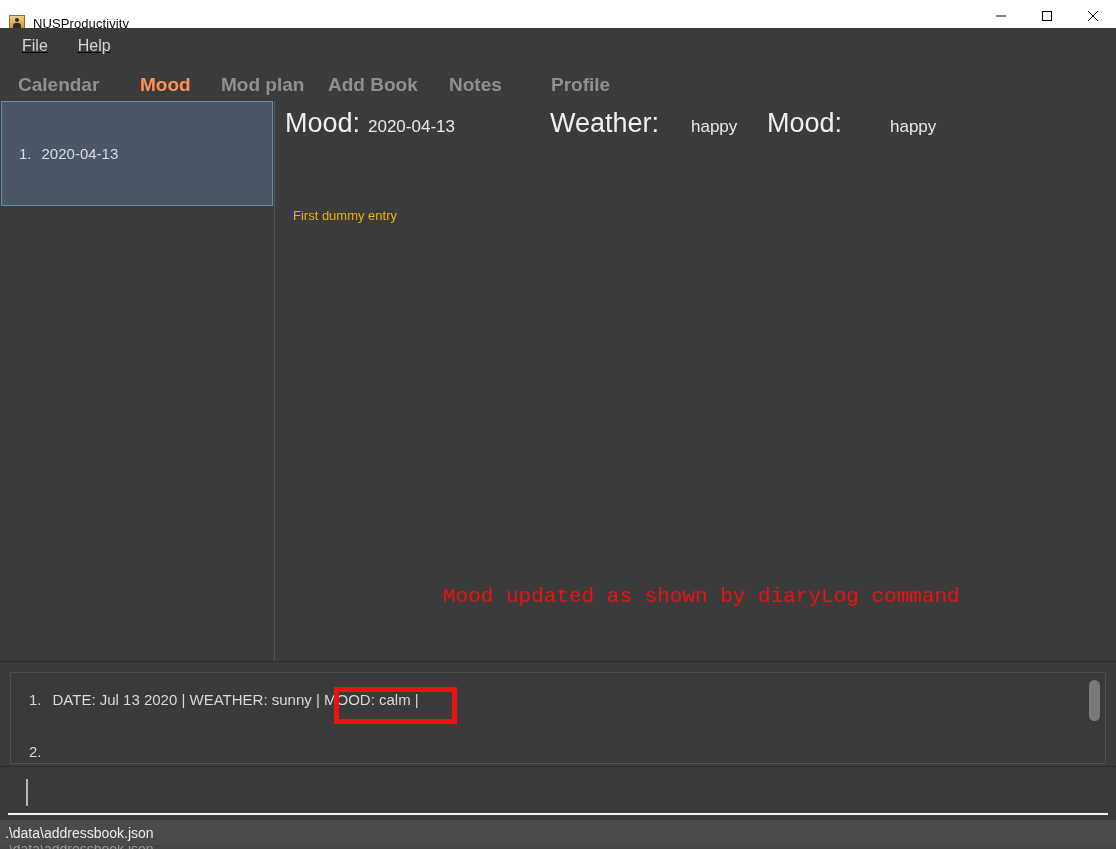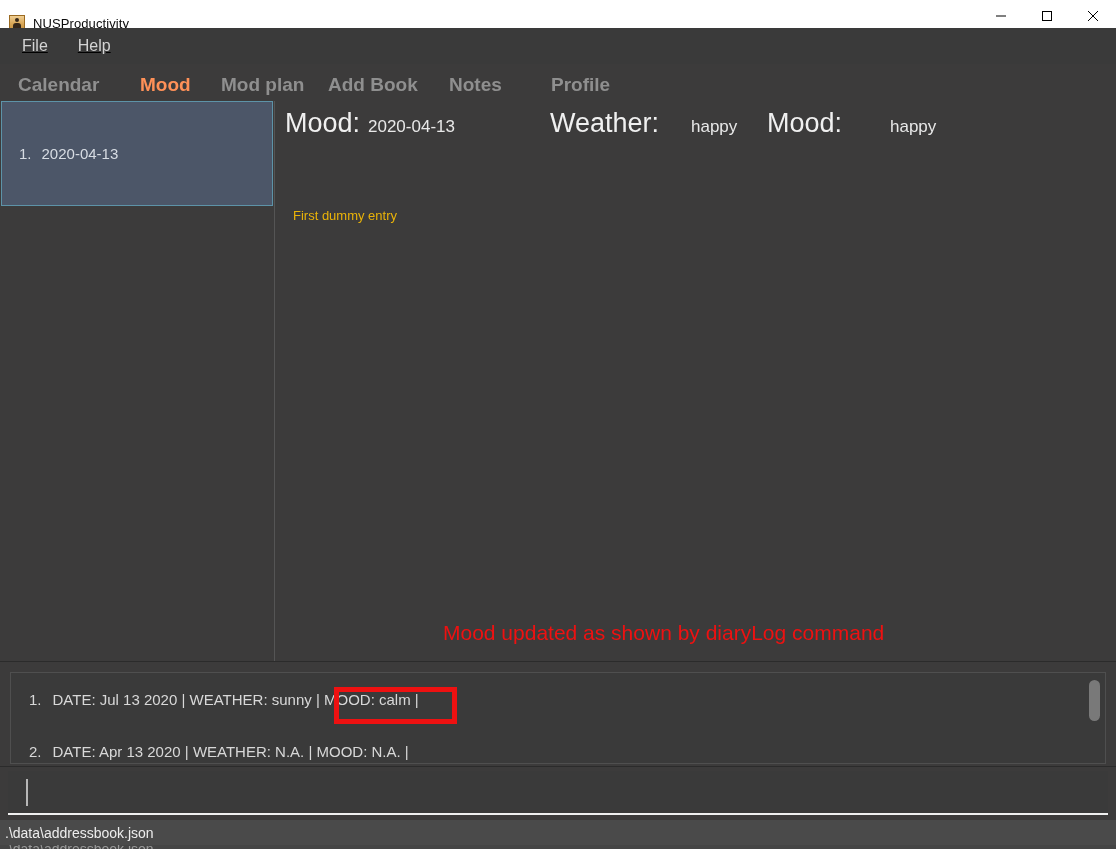--- a/index.html
+++ b/index.html
@@ -193,24 +193,24 @@
   }
   .entry-text {
     position: absolute;
     left: 17px; top: 107px;
     font-size: 13px;
     color: #eab308;
     font-family: "Liberation Sans", sans-serif;
   }
   .annotation {
     position: absolute;
-    left: 167px; top: 520px;
+    left: 167px; top: 484px;
     font-size: 21px;
     color: #ee1111;
-    font-family: Liberation Sans, sans-serif;
+    font-family: Liberation Mono, monospace;
     white-space: nowrap;
   }
 
   
   .divider {
     position: absolute;
     left: 0; top: 661px;
     width: 1116px;
     height: 1px;
     background: #2b2b2b;
@@ -395,21 +395,20 @@
   <div class="divider"></div>
 
   <div class="result-wrap">
     <div class="result-box">
       <div class="result-row">
         <span class="ridx">1.</span>
         <span>DATE: Jul 13 2020 | WEATHER: sunny | MOOD: calm |</span>
       </div>
       <div class="result-row">
         <span class="ridx">2.</span>
-        <span>DATE: Apr 13 2020 | WEATHER: N.A. | MOOD: N.A. |</span>
       </div>
       <div class="redbox"></div>
       <div class="scroll-thumb"></div>
     </div>
   </div>
 
   <div class="cmd-wrap">
     <div class="cmd-field" placeholder="Enter command here...">
       <div class="caret"></div>
     </div>

